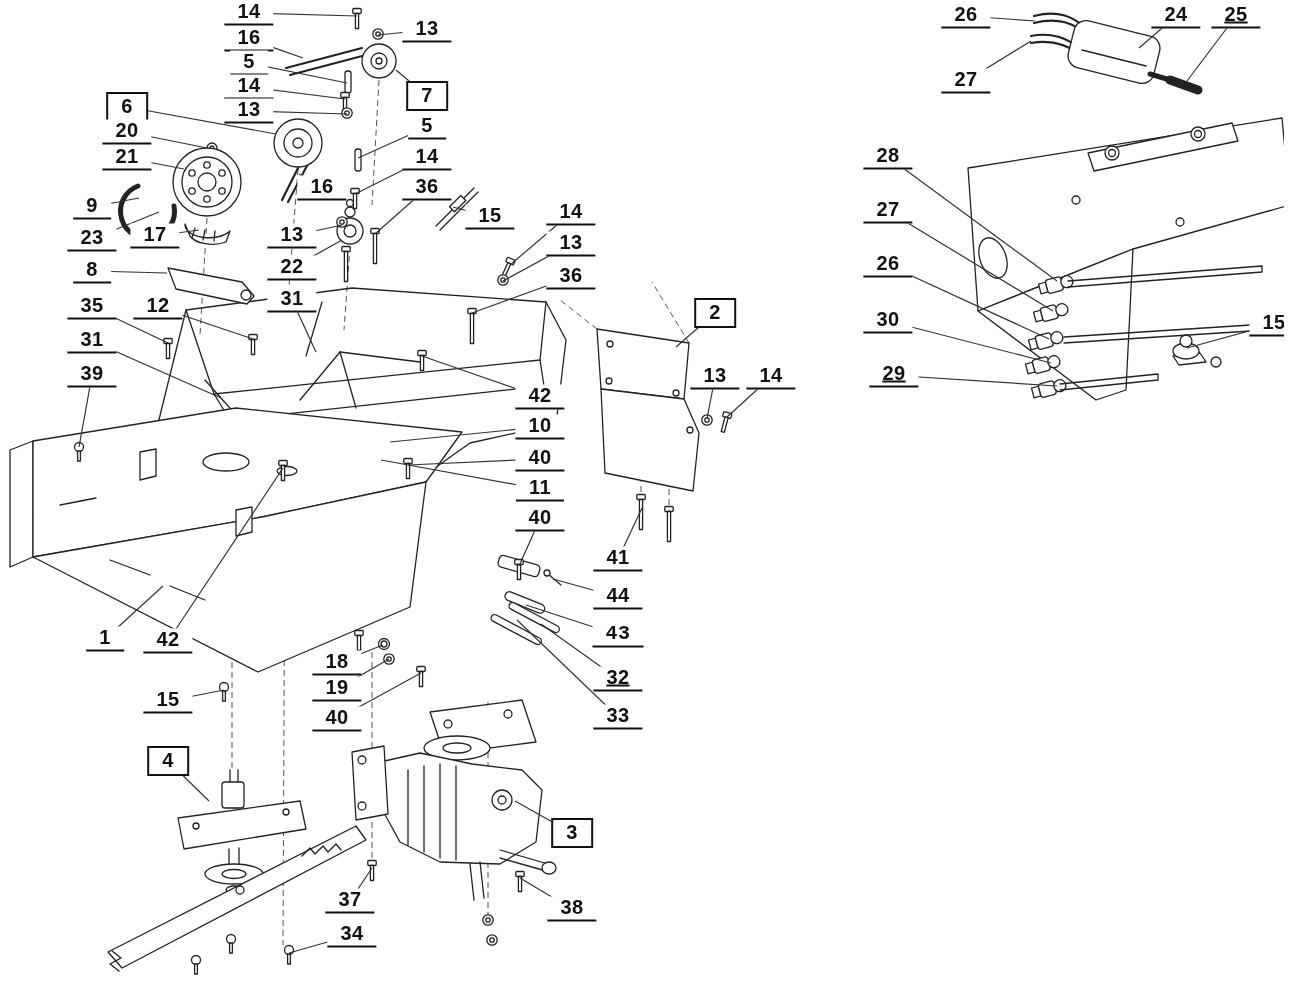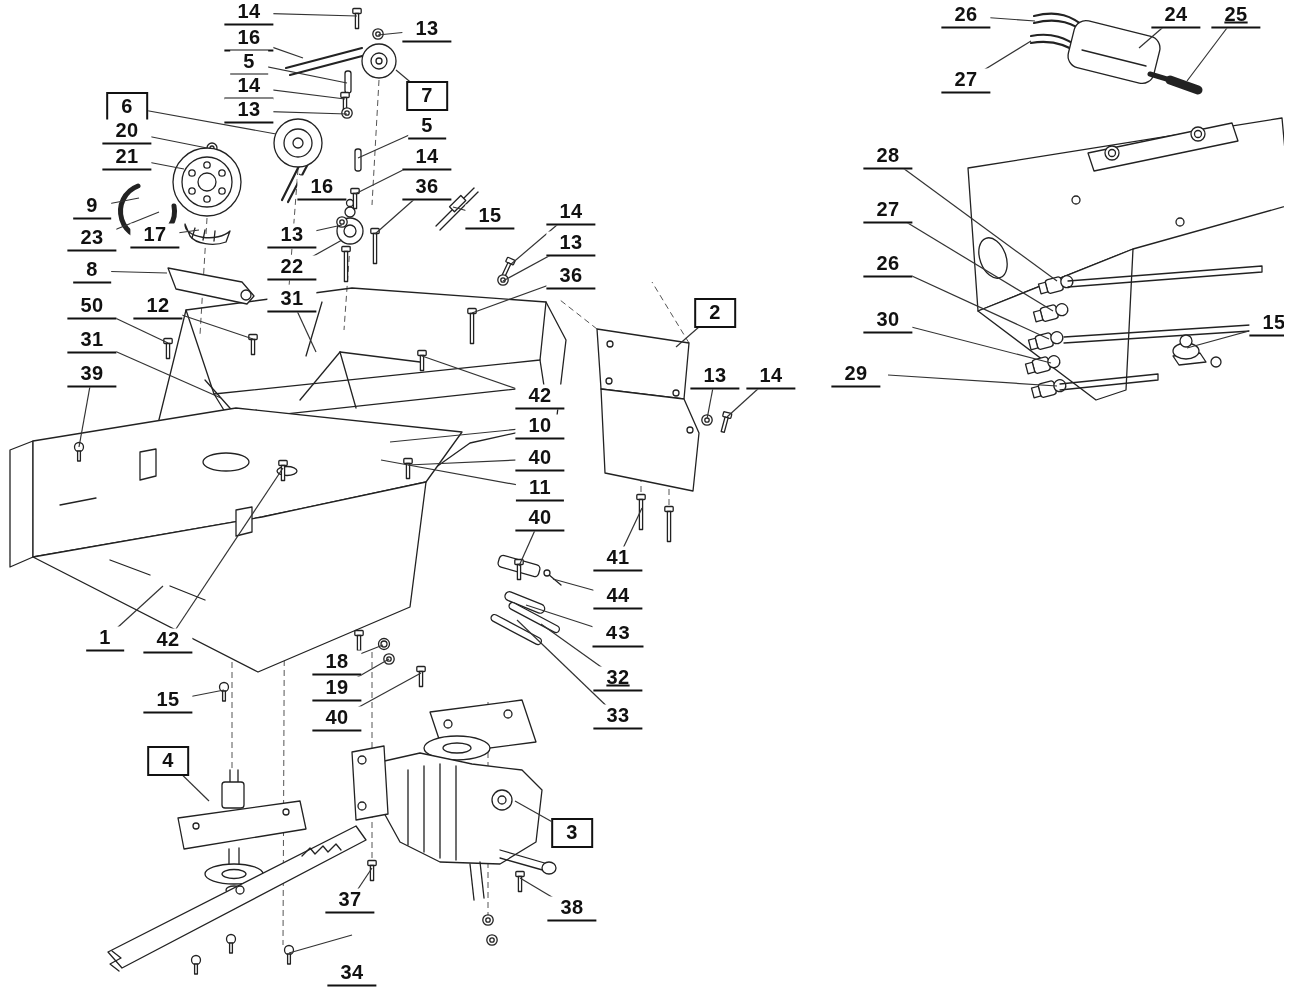--- a/index.html
+++ b/index.html
@@ -381,21 +381,21 @@
     <div class="callout" style="left: 427px; top: 188px;">36</div>
     <div class="callout" style="left: 92px; top: 239px;">23</div>
     <div class="callout" style="left: 155px; top: 236px;">17</div>
     <div class="callout" style="left: 490px; top: 217px;">15</div>
     <div class="callout" style="left: 571px; top: 213px;">14</div>
     <div class="callout" style="left: 571px; top: 244px;">13</div>
     <div class="callout" style="left: 292px; top: 236px;">13</div>
     <div class="callout" style="left: 92px; top: 271px;">8</div>
     <div class="callout" style="left: 292px; top: 268px;">22</div>
     <div class="callout" style="left: 571px; top: 277px;">36</div>
-    <div class="callout" style="left: 92px; top: 307px;">50</div>
+    <div class="callout" style="left: 92px; top: 307px;">35</div>
     <div class="callout" style="left: 158px; top: 307px;">12</div>
     <div class="callout" style="left: 292px; top: 300px;">31</div>
     <div class="callout boxed" style="left: 715px; top: 313px;">2</div>
     <div class="callout" style="left: 92px; top: 341px;">31</div>
     <div class="callout" style="left: 92px; top: 375px;">39</div>
     <div class="callout" style="left: 540px; top: 397px;">42</div>
     <div class="callout" style="left: 715px; top: 377px;">13</div>
     <div class="callout" style="left: 771px; top: 377px;">14</div>
     <div class="callout" style="left: 540px; top: 427px;">10</div>
     <div class="callout" style="left: 540px; top: 459px;">40</div>
@@ -409,24 +409,24 @@
     <div class="callout" style="left: 618px; top: 679px; text-decoration: underline;">32</div>
     <div class="callout" style="left: 337px; top: 663px;">18</div>
     <div class="callout" style="left: 337px; top: 689px;">19</div>
     <div class="callout" style="left: 618px; top: 717px;">33</div>
     <div class="callout" style="left: 168px; top: 701px;">15</div>
     <div class="callout" style="left: 337px; top: 719px;">40</div>
     <div class="callout boxed" style="left: 168px; top: 761px;">4</div>
     <div class="callout boxed" style="left: 572px; top: 833px;">3</div>
     <div class="callout" style="left: 350px; top: 901px; text-align: right;">37</div>
     <div class="callout" style="left: 572px; top: 909px;">38</div>
-    <div class="callout" style="left: 352px; top: 974px;">34</div>
+    <div class="callout" style="left: 352px; top: 935px;">34</div>
     <div class="callout" style="left: 966px; top: 16px;">26</div>
     <div class="callout" style="left: 1176px; top: 16px;">24</div>
     <div class="callout" style="left: 1236px; top: 16px; text-decoration: underline;">25</div>
     <div class="callout" style="left: 966px; top: 81px;">27</div>
     <div class="callout" style="left: 888px; top: 157px;">28</div>
     <div class="callout" style="left: 888px; top: 211px;">27</div>
     <div class="callout" style="left: 888px; top: 265px;">26</div>
     <div class="callout" style="left: 888px; top: 321px;">30</div>
-    <div class="callout" style="left: 856px; top: 375px;">29</div>
+    <div class="callout" style="left: 894px; top: 375px; text-decoration: underline;">29</div>
     <div class="callout" style="left: 1274px; top: 324px;">15</div>
   </div>
 
 </body></html>

